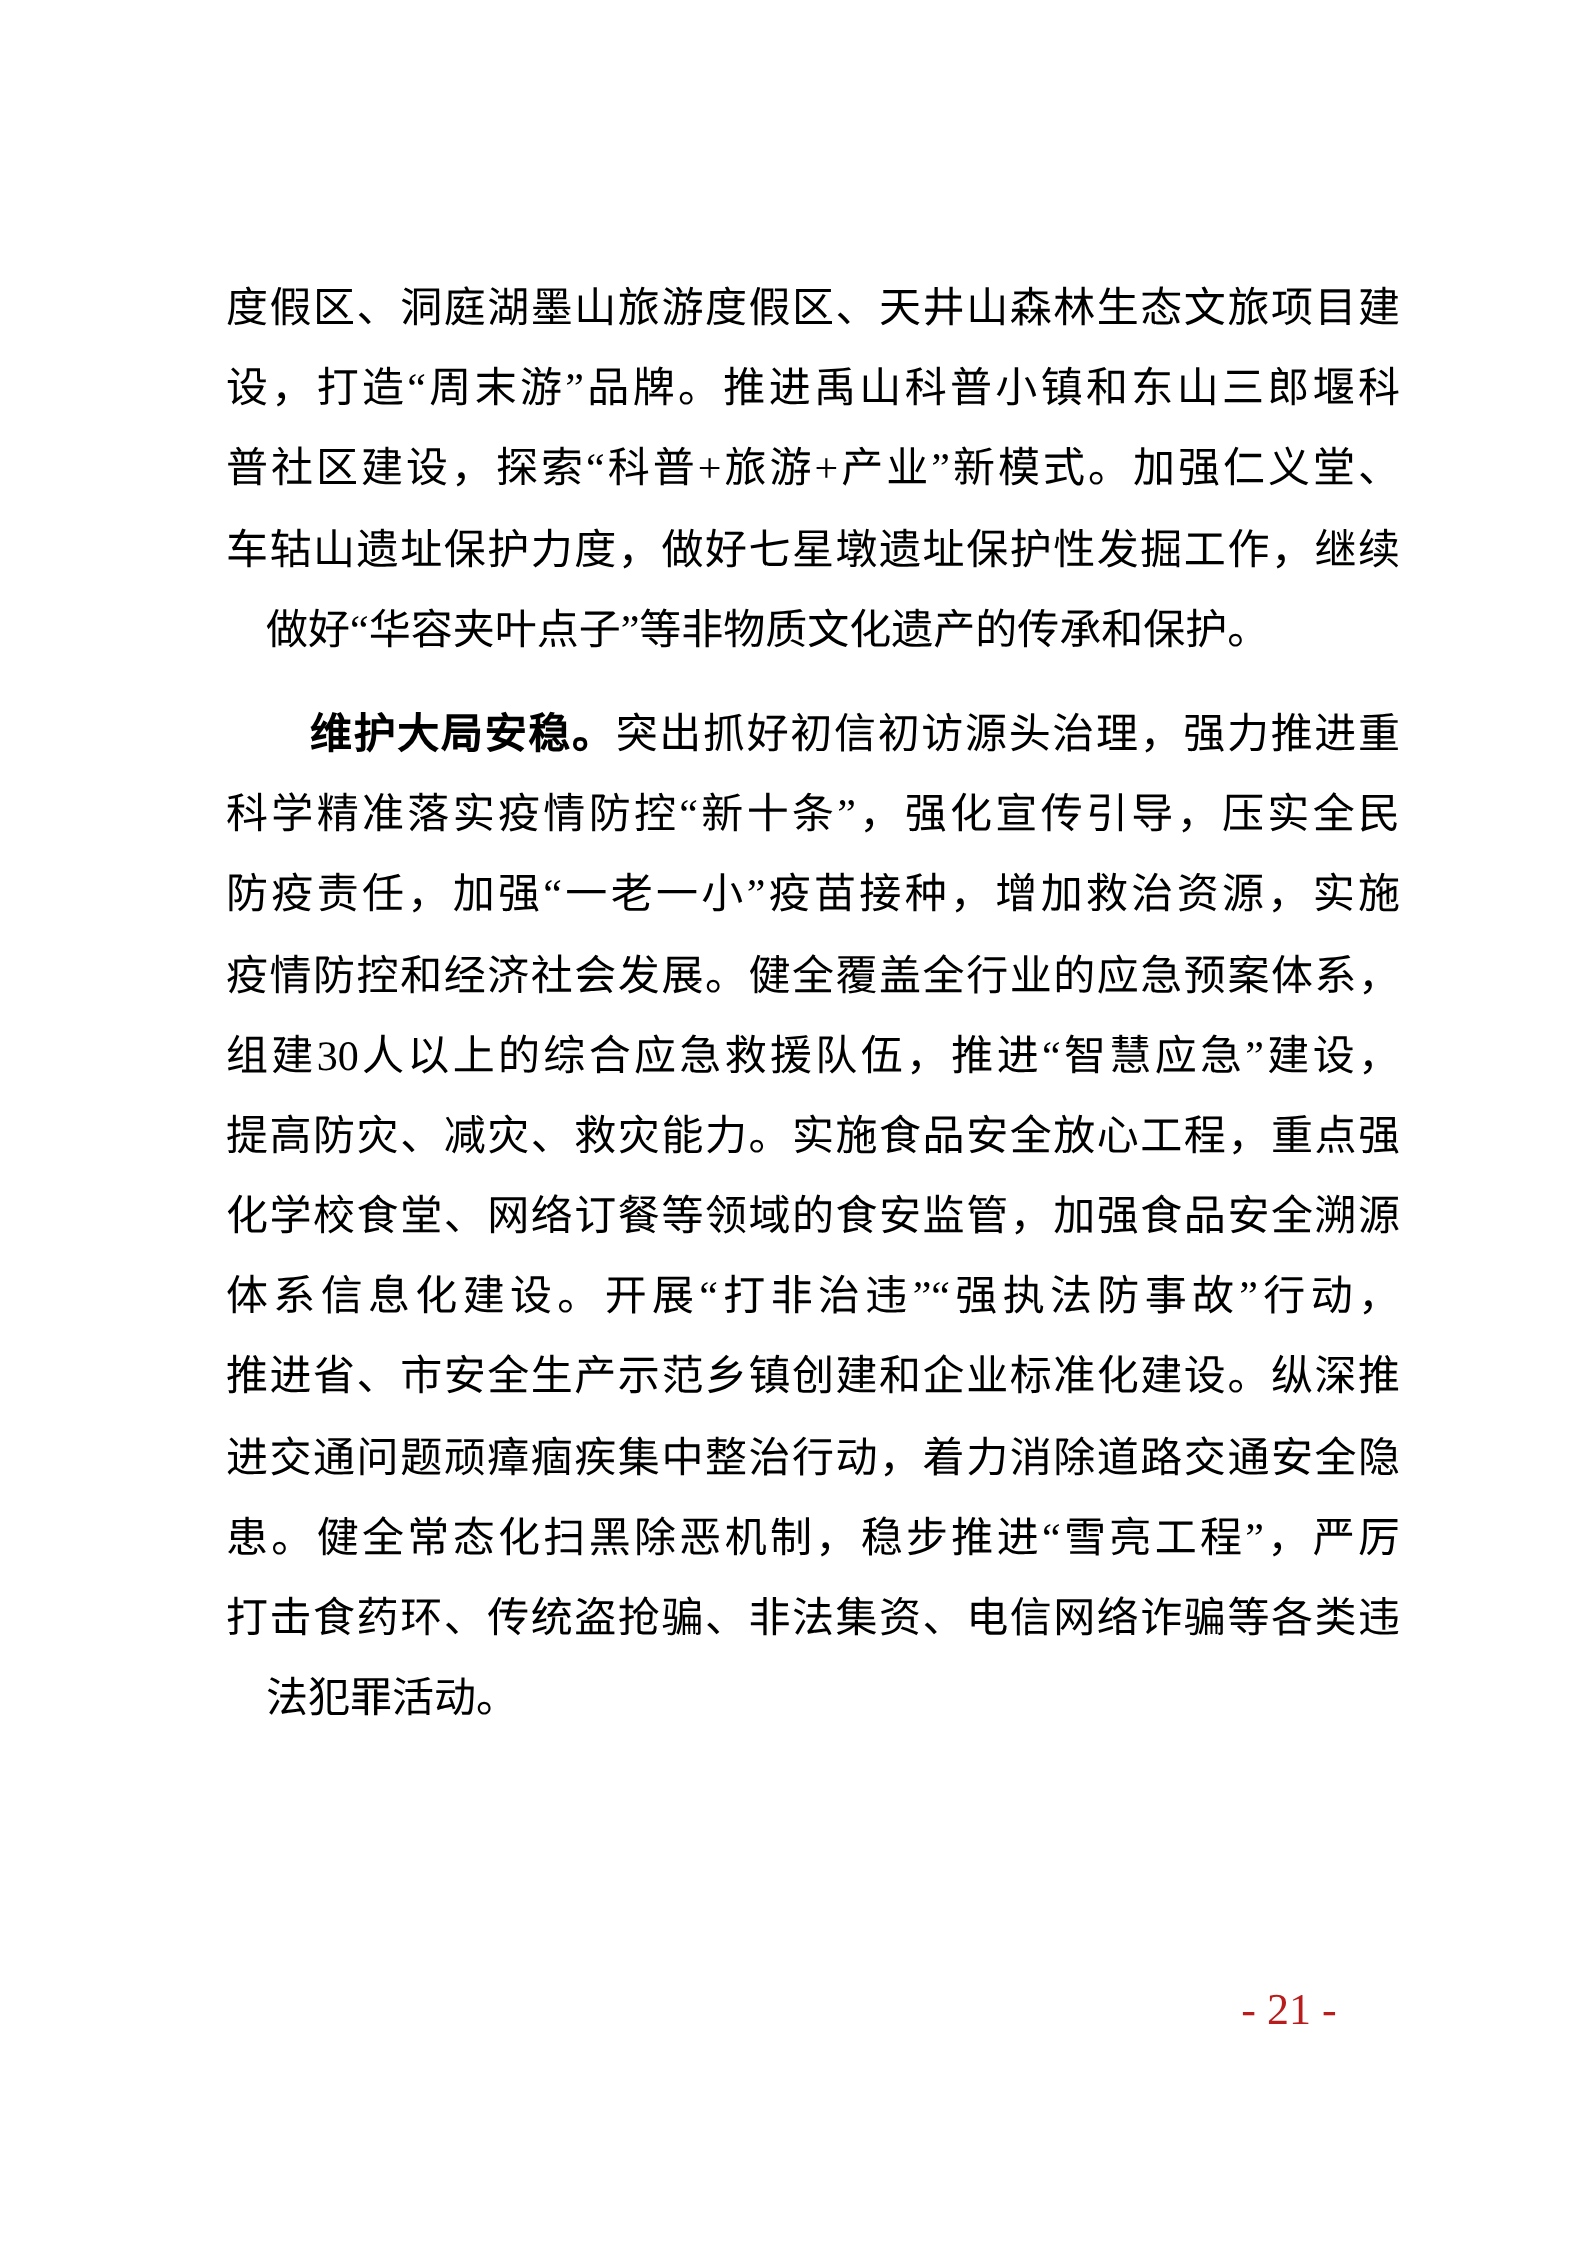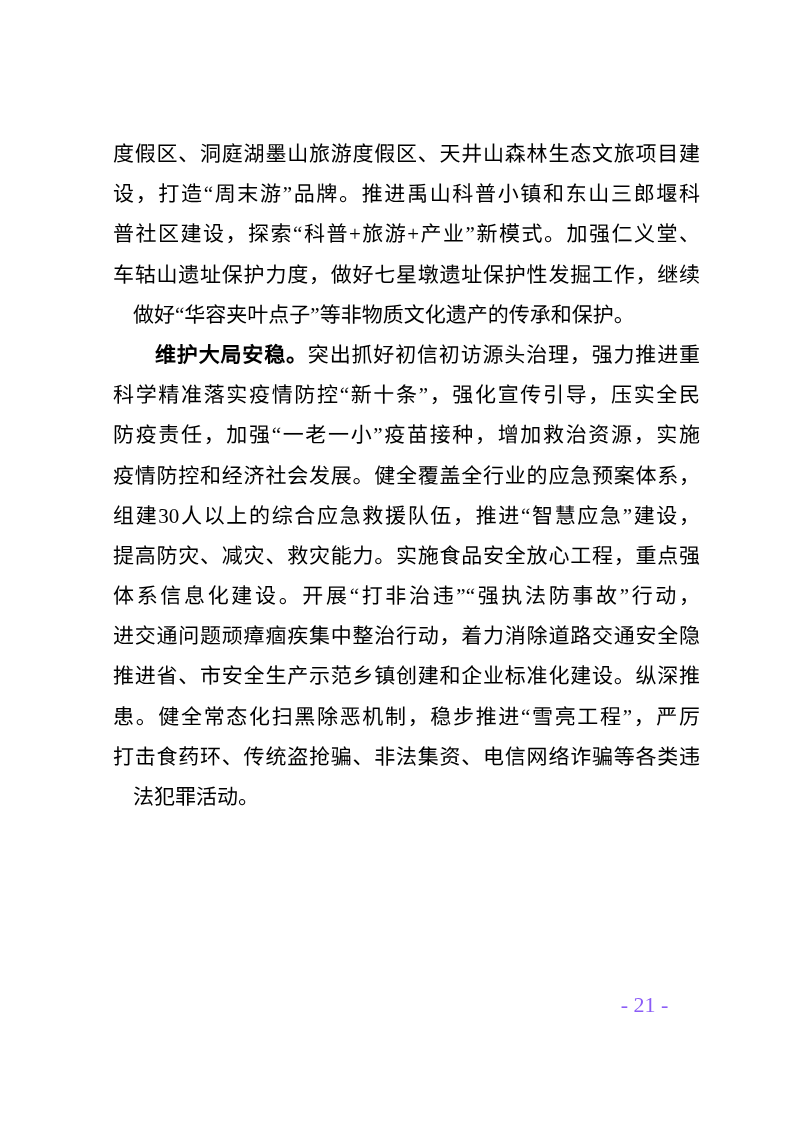--- a/index.html
+++ b/index.html
@@ -31,58 +31,60 @@
     text-justify: inter-character;
     letter-spacing: 0;
   }
   .line.last {
     text-align: left;
     text-align-last: left;
     margin-left: 20px;
   }
   .line.indent {
     text-indent: 42px;
+    margin-top: 12px;
   }
   .lead-bold {
     font-weight: 700;
   }
   .page-number {
     position: absolute;
     left: 560px;
     top: 990px;
     width: 169px;
     height: 30px;
     line-height: 30px;
     text-align: center;
     font-size: 22px;
     font-family: "Liberation Serif", "DejaVu Serif", serif;
-    color: #8b5cf6;
+    color: #b91c1c;
   }
 </style>
 </head>
 <body>
 
 <div class="page">
   <div class="text-block">
 
     <div class="line">度假区、洞庭湖墨山旅游度假区、天井山森林生态文旅项目建</div>
     <div class="line">设，打造“周末游”品牌。推进禹山科普小镇和东山三郎堰科</div>
     <div class="line">普社区建设，探索“科普+旅游+产业”新模式。加强仁义堂、</div>
     <div class="line">车轱山遗址保护力度，做好七星墩遗址保护性发掘工作，继续</div>
     <div class="line last">做好“华容夹叶点子”等非物质文化遗产的传承和保护。</div>
 
     <div class="line indent"><span class="lead-bold">维护大局安稳。</span><span>突出抓好初信初访源头治理，强力推进重</span></div>
     <div class="line">科学精准落实疫情防控“新十条”，强化宣传引导，压实全民</div>
     <div class="line">防疫责任，加强“一老一小”疫苗接种，增加救治资源，实施</div>
     <div class="line">疫情防控和经济社会发展。健全覆盖全行业的应急预案体系，</div>
     <div class="line">组建30人以上的综合应急救援队伍，推进“智慧应急”建设，</div>
     <div class="line">提高防灾、减灾、救灾能力。实施食品安全放心工程，重点强</div>
+    <div class="line">化学校食堂、网络订餐等领域的食安监管，加强食品安全溯源</div>
     <div class="line">体系信息化建设。开展“打非治违”“强执法防事故”行动，</div>
+    <div class="line">推进省、市安全生产示范乡镇创建和企业标准化建设。纵深推</div>
     <div class="line">进交通问题顽瘴痼疾集中整治行动，着力消除道路交通安全隐</div>
-    <div class="line">推进省、市安全生产示范乡镇创建和企业标准化建设。纵深推</div>
     <div class="line">患。健全常态化扫黑除恶机制，稳步推进“雪亮工程”，严厉</div>
     <div class="line">打击食药环、传统盗抢骗、非法集资、电信网络诈骗等各类违</div>
     <div class="line last">法犯罪活动。</div>
 
   </div>
 
   <div class="page-number">- 21 -</div>
 </div>
 
 </body></html>

